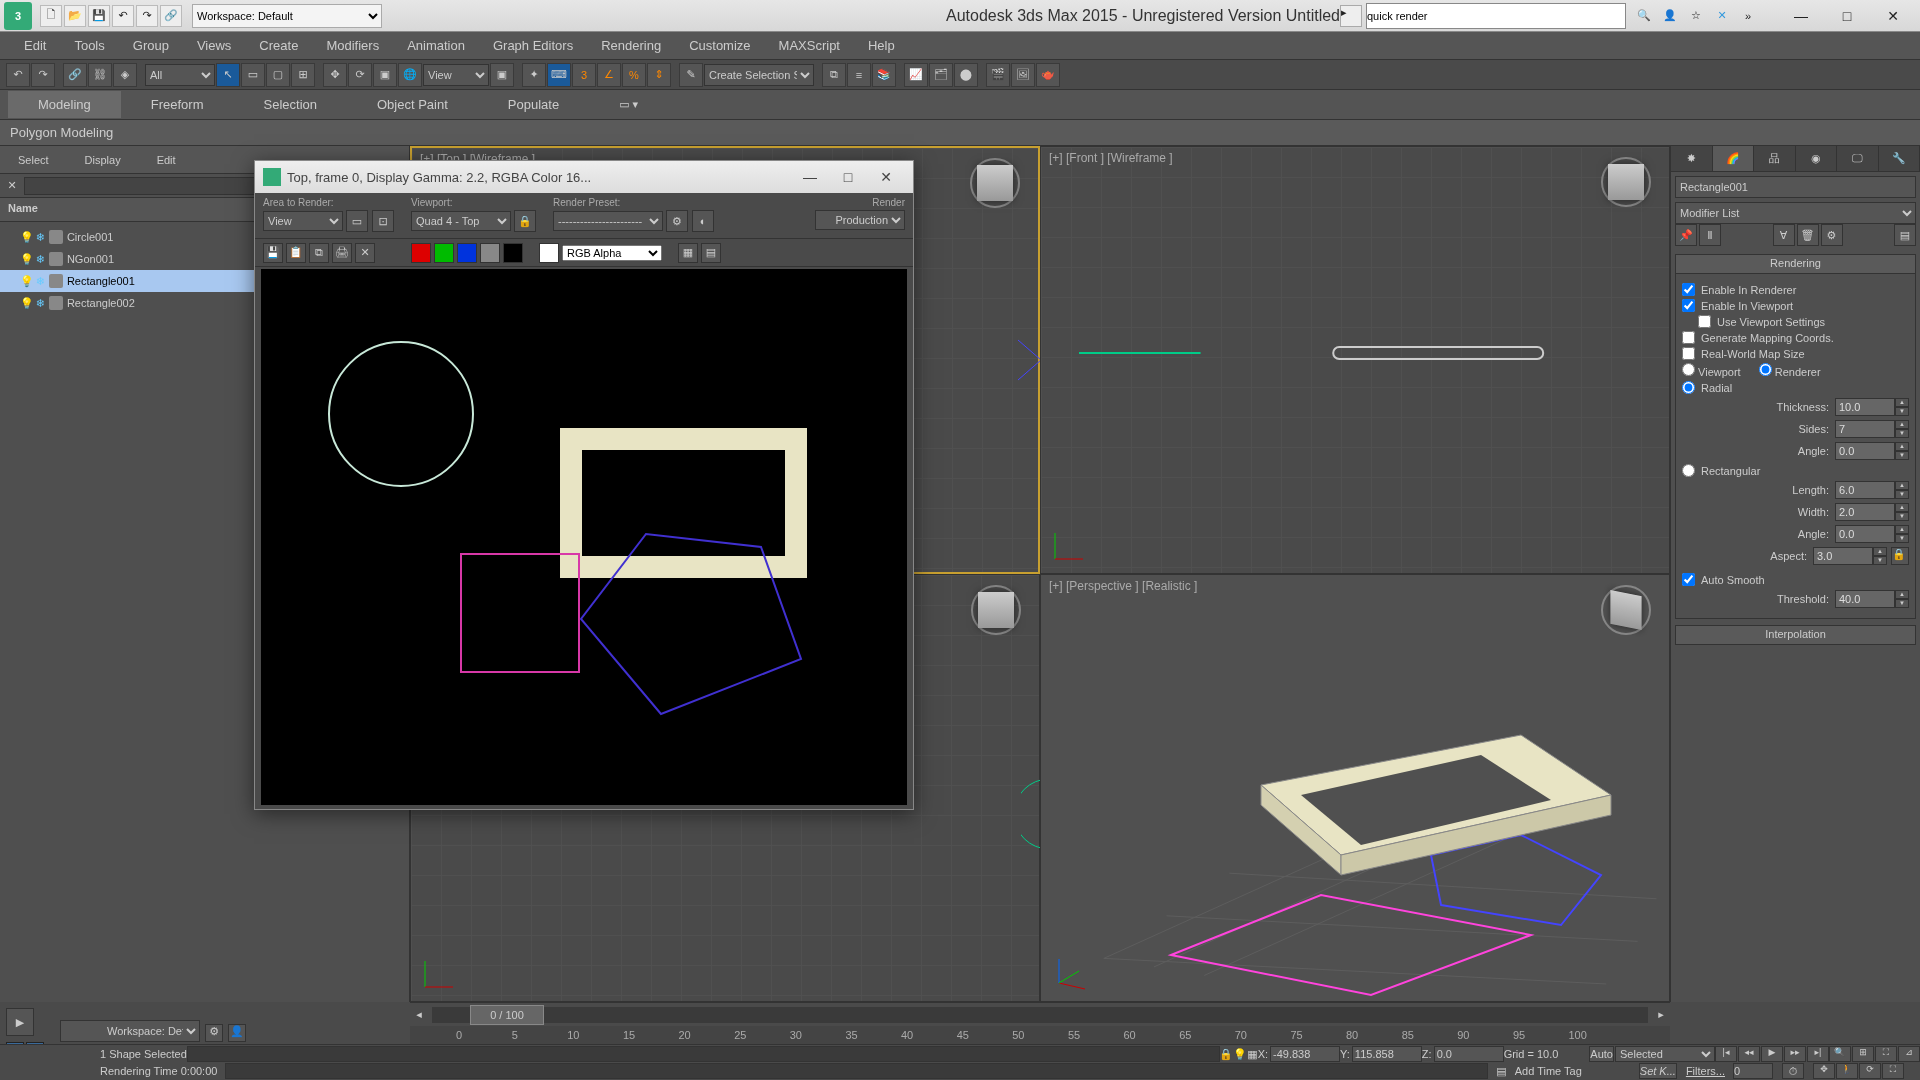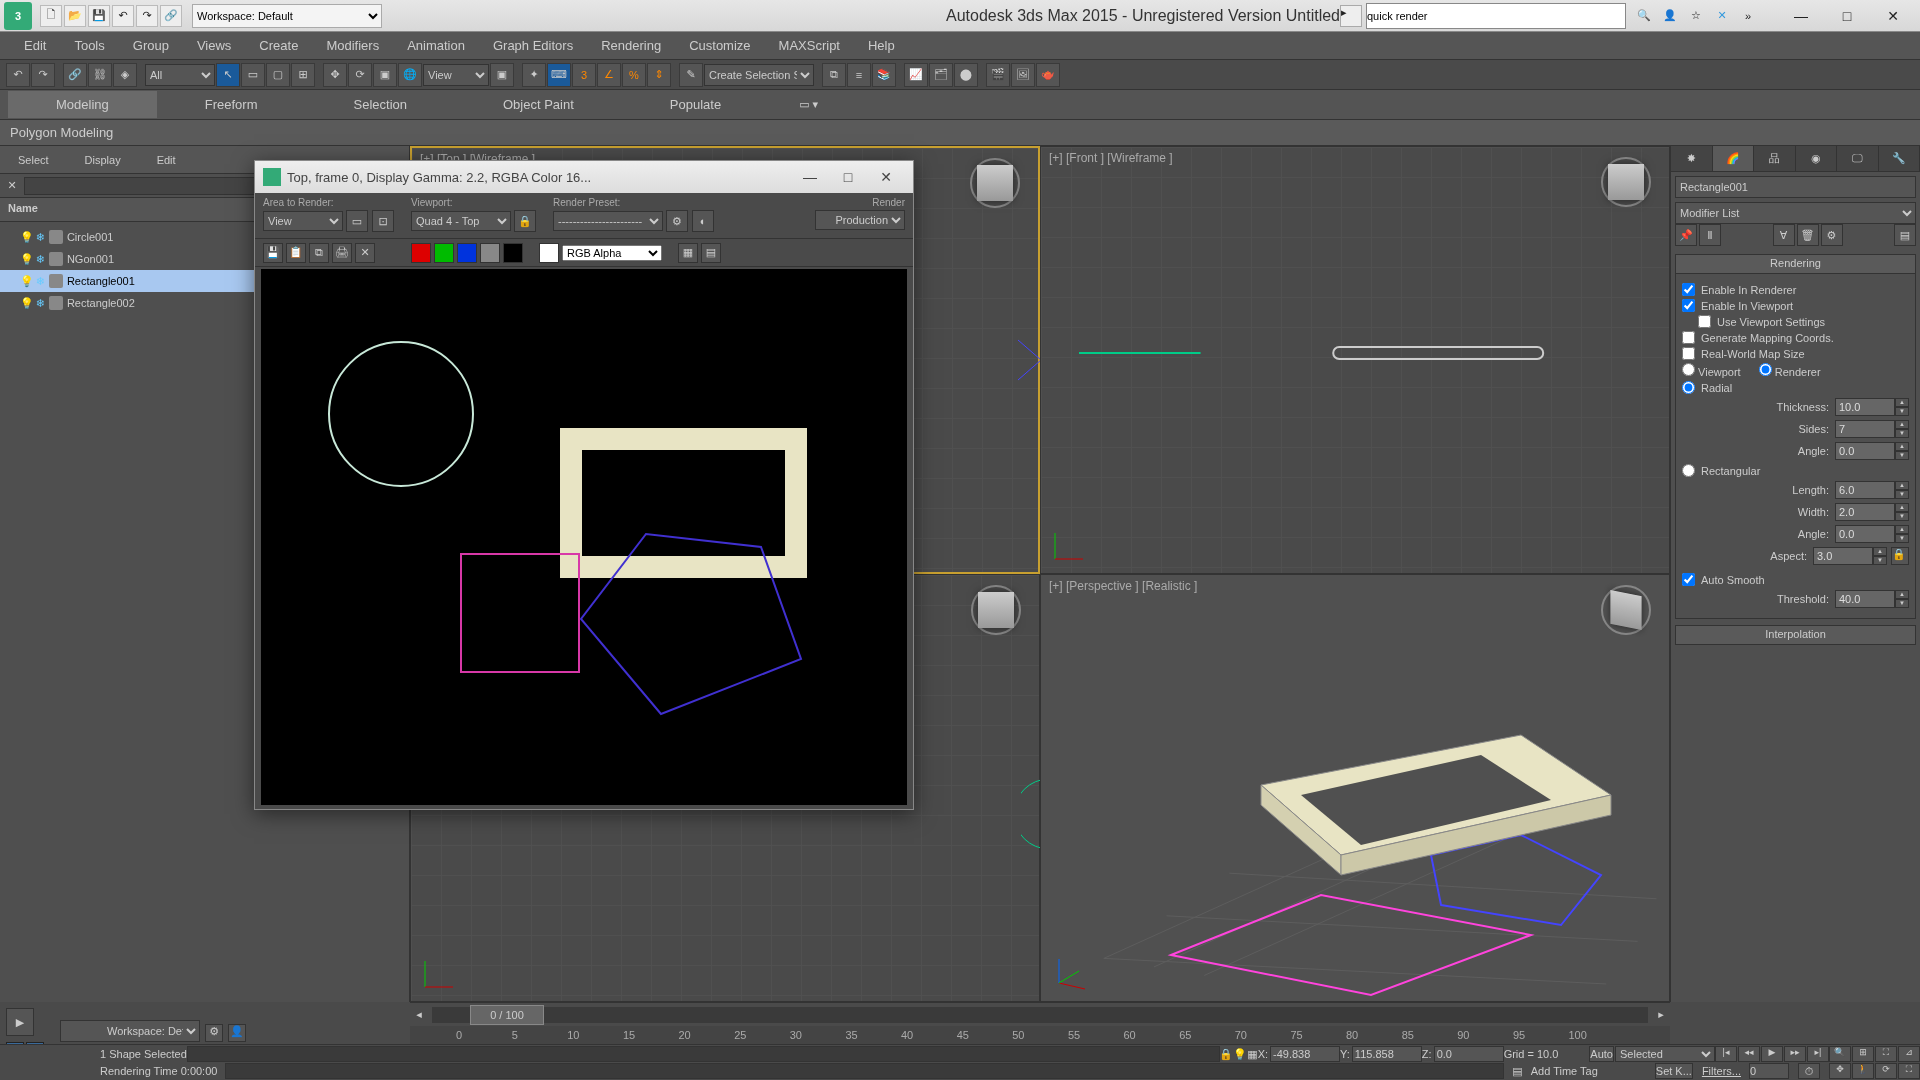--- a/index.html
+++ b/index.html
@@ -26,21 +26,21 @@
 #menubar .menu { padding:0 14px; height:100%; display:flex; align-items:center; cursor:pointer; font-size:13px; }
 
 
 #maintoolbar { height:30px; background:#4a4a4a; display:flex; align-items:center; padding:2px 6px; border-bottom:1px solid #333; gap:1px; }
 #maintoolbar .tb { width:24px; height:24px; background:#555; border:1px solid #3a3a3a; display:flex; align-items:center; justify-content:center; cursor:pointer; }
 #maintoolbar .tb.blue { background:#1a5a9a; }
 #maintoolbar select { height:22px; background:#555; color:#ccc; border:1px solid #333; }
 
 
 #ribbon { height:30px; background:#545454; display:flex; align-items:center; padding:0 8px; border-bottom:1px solid #333; }
-#ribbon .tab { padding:6px 48px; cursor:pointer; font-size:13px; }
+#ribbon .tab { padding:6px 30px; cursor:pointer; font-size:13px; }
 #ribbon .tab.active { background:#6a6a6a; }
 #submenu { height:26px; background:#5a5a5a; padding:2px 10px; border-bottom:1px solid #333; display:flex; align-items:center; font-size:13px; }
 
 
 #main { position:absolute; top:146px; bottom:78px; left:0; right:0; display:flex; }
 
 
 #scene-explorer { width:410px; background:#4f4f4f; border-right:1px solid #333; display:flex; flex-direction:column; }
 #scene-explorer .top { height:28px; background:#555; display:flex; align-items:center; border-bottom:1px solid #333; }
 #scene-explorer .top .tab { padding:0 18px; height:100%; display:flex; align-items:center; cursor:pointer; }
@@ -115,21 +115,21 @@
 
 
 #timeslider { position:absolute; bottom:54px; left:410px; right:250px; height:24px; background:#4a4a4a; border-top:1px solid #333; display:flex; align-items:center; }
 #timeslider .track { flex:1; height:16px; background:#3a3a3a; position:relative; margin:0 4px; }
 #timeslider .handle { position:absolute; left:38px; top:-2px; width:74px; height:20px; background:#666; border:1px solid #888; text-align:center; color:#ccc; font-size:11px; line-height:18px; }
 #timeruler { position:absolute; bottom:36px; left:410px; right:250px; height:18px; background:#444; display:flex; align-items:center; font-size:10px; color:#aaa; padding:0 46px; }
 #timeruler span { flex:1; text-align:left; }
 
 #statusbar { position:absolute; bottom:0; left:0; right:0; height:36px; background:#4a4a4a; border-top:1px solid #333; display:flex; align-items:center; padding:0 6px; gap:8px; }
 #statusbar .status-top { position:absolute; top:0; left:100px; right:0; height:18px; display:flex; align-items:center; font-size:11px; gap:0; }
-#statusbar .status-bot { position:absolute; bottom:0; left:100px; right:0; height:18px; display:flex; align-items:center; font-size:11px; gap:8px; }
+#statusbar .status-bot { position:absolute; bottom:0; left:100px; right:16px; height:18px; display:flex; align-items:center; font-size:11px; gap:8px; }
 #statusbar .coord { display:flex; align-items:center; }
 #statusbar .coord input { width:70px; height:16px; background:#555; border:1px solid #333; color:#ccc; padding:0 2px; margin-left:2px; }
 #statusbar .miniprompt { flex:1; height:16px; background:#3a3a3a; border:1px solid #333; }
 #statusbar .playctrls { display:flex; gap:1px; }
 #statusbar .playctrls .b { width:22px; height:16px; background:#555; border:1px solid #333; cursor:pointer; text-align:center; font-size:9px; }
 
 #timecontrol-left { position:absolute; bottom:0; left:0; width:100px; height:78px; background:#4a4a4a; }
 #timecontrol-left .play { width:28px; height:28px; background:#555; border:1px solid #333; margin:6px; display:flex; align-items:center; justify-content:center; cursor:pointer; }
 #timecontrol-left .vplayout { width:38px; height:38px; margin:2px 6px; display:grid; grid-template:1fr 1fr/1fr 1fr; gap:2px; }
 #timecontrol-left .vplayout div { background:#3a6a9a; border:1px solid #222; }
@@ -646,21 +646,21 @@
       <div class="b">⛶</div>
       <div class="b">⊿</div>
     </div>
   </div>
   <div class="status-bot">
     <span>Rendering Time 0:00:00</span>
     <div class="miniprompt"></div>
     <span>▤</span>
     <span>Add Time Tag</span>
     <span style="width:40px;"></span>
-    <span class="btn" style="height:16px;">Set K...</span>
+    <span class="btn" style="height:16px;font-style:italic;">Set K...</span>
     <span style="text-decoration:underline;cursor:pointer;">Filters...</span>
     <input style="width: 40px; height: 16px; background: rgb(85, 85, 85); border: 1px solid rgb(51, 51, 51); color: rgb(204, 204, 204);" value="0">
     <div class="b btn" style="height:16px;">⏱</div>
     <div class="playctrls">
       <div class="b">✥</div>
       <div class="b">🚶</div>
       <div class="b">⟳</div>
       <div class="b">⛶</div>
     </div>
   </div>

